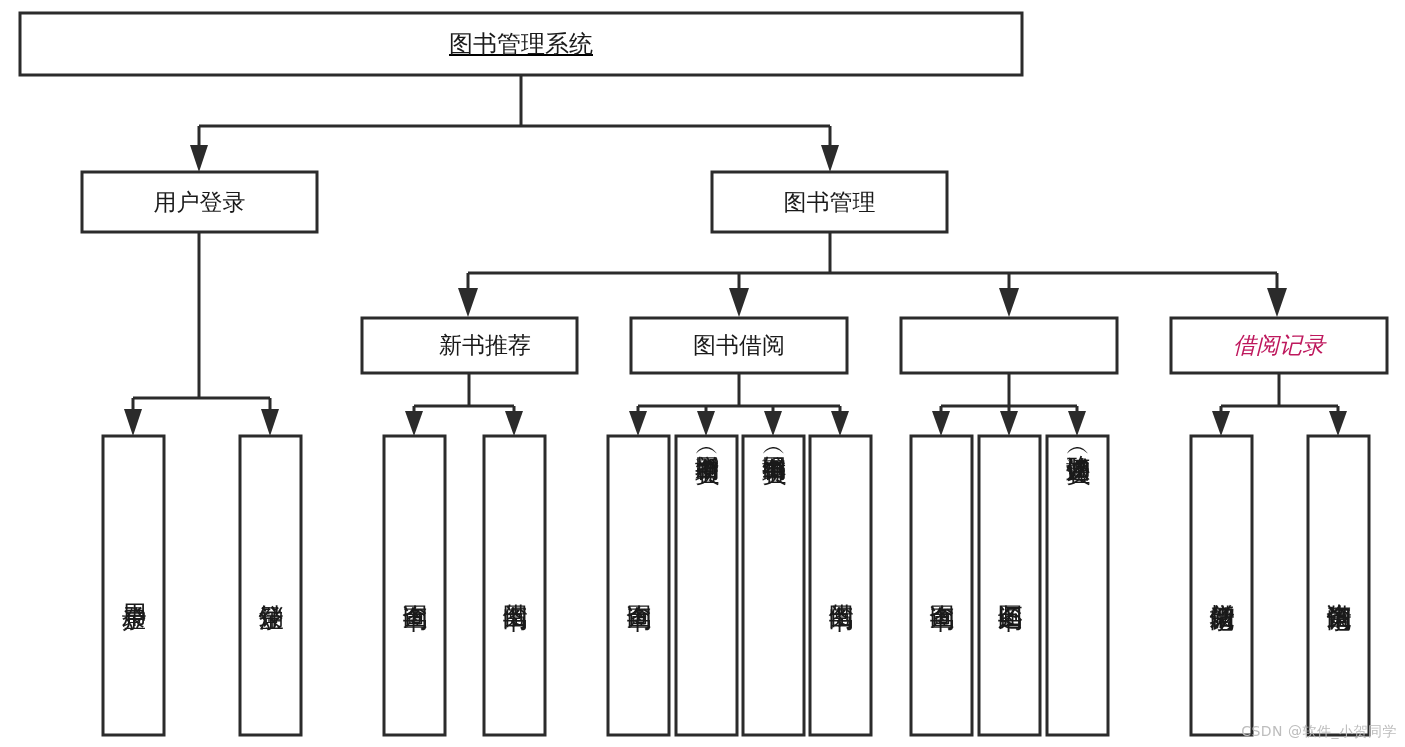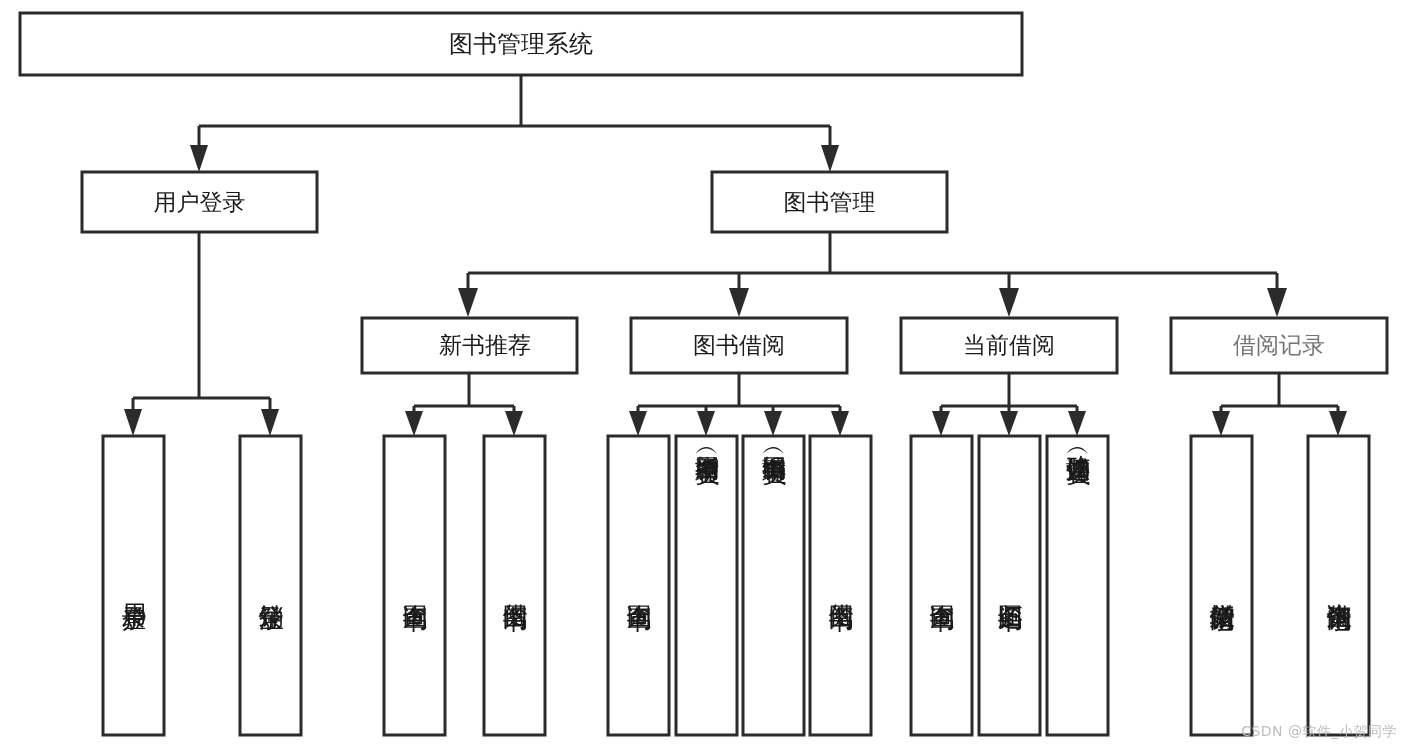--- a/index.html
+++ b/index.html
@@ -171,46 +171,43 @@
     <rect class="node-rect" x="810" y="436" width="61" height="299"></rect>
 
     <rect class="node-rect" x="911" y="436" width="61" height="299"></rect>
     <rect class="node-rect" x="979" y="436" width="61" height="299"></rect>
     <rect class="node-rect" x="1047" y="436" width="61" height="299"></rect>
 
     <rect class="node-rect" x="1191" y="436" width="61" height="299"></rect>
     <rect class="node-rect" x="1308" y="436" width="61" height="299"></rect>
   </svg>
 
-  <div class="vert-text-box" style="left:20px; top:13px; width:1002px; height:62px;">
+  <div class="vert-text-box" style="left:20px; top:13px; width:1002px; height:62px;text-decoration:underline;">
     <span style="writing-mode:horizontal-tb; font-size:24px; color:#1a1a1a;">图书管理系统</span>
   </div>
 
   <div class="vert-text-box" style="left:82px; top:172px; width:235px; height:60px;">
     <span style="writing-mode:horizontal-tb; font-size:23px; color:#1a1a1a;">用户登录</span>
   </div>
 
   <div class="vert-text-box" style="left:712px; top:172px; width:235px; height:60px;border-radius:16px;">
     <span style="writing-mode:horizontal-tb; font-size:23px; color:#1a1a1a;">图书管理</span>
   </div>
 
   <div class="vert-text-box" style="left:362px; top:318px; width:215px; height:55px;">
     <span style="writing-mode:horizontal-tb; font-size:23px; color:#1a1a1a;margin-left:31px;">新书推荐</span>
   </div>
 
   <div class="vert-text-box" style="left:631px; top:318px; width:216px; height:55px;">
     <span style="writing-mode:horizontal-tb; font-size:23px; color:#1a1a1a;">图书借阅</span>
   </div>
 
-  <div class="vert-text-box" style="left:901px; top:318px; width:216px; height:55px;">
-    <span style="writing-mode:horizontal-tb; font-size:23px; color:#1a1a1a;">当前借阅</span>
-  </div>
 
   <div class="vert-text-box" style="left:1171px; top:318px; width:216px; height:55px;">
-    <span style="writing-mode:horizontal-tb; font-size:23px; color:#737373;">借阅记录</span>
+    <span style="writing-mode:horizontal-tb; font-size:23px; color:#be185d;font-style:italic;">借阅记录</span>
   </div>
 
   <div class="vert-text-box" style="left:103px; top:436px; width:61px; height:299px;">
     <span class="vert-text-inner">用户登录</span>
   </div>
 
   <div class="vert-text-box" style="left:240px; top:436px; width:61px; height:299px;">
     <span class="vert-text-inner">注销登录</span>
   </div>
 

